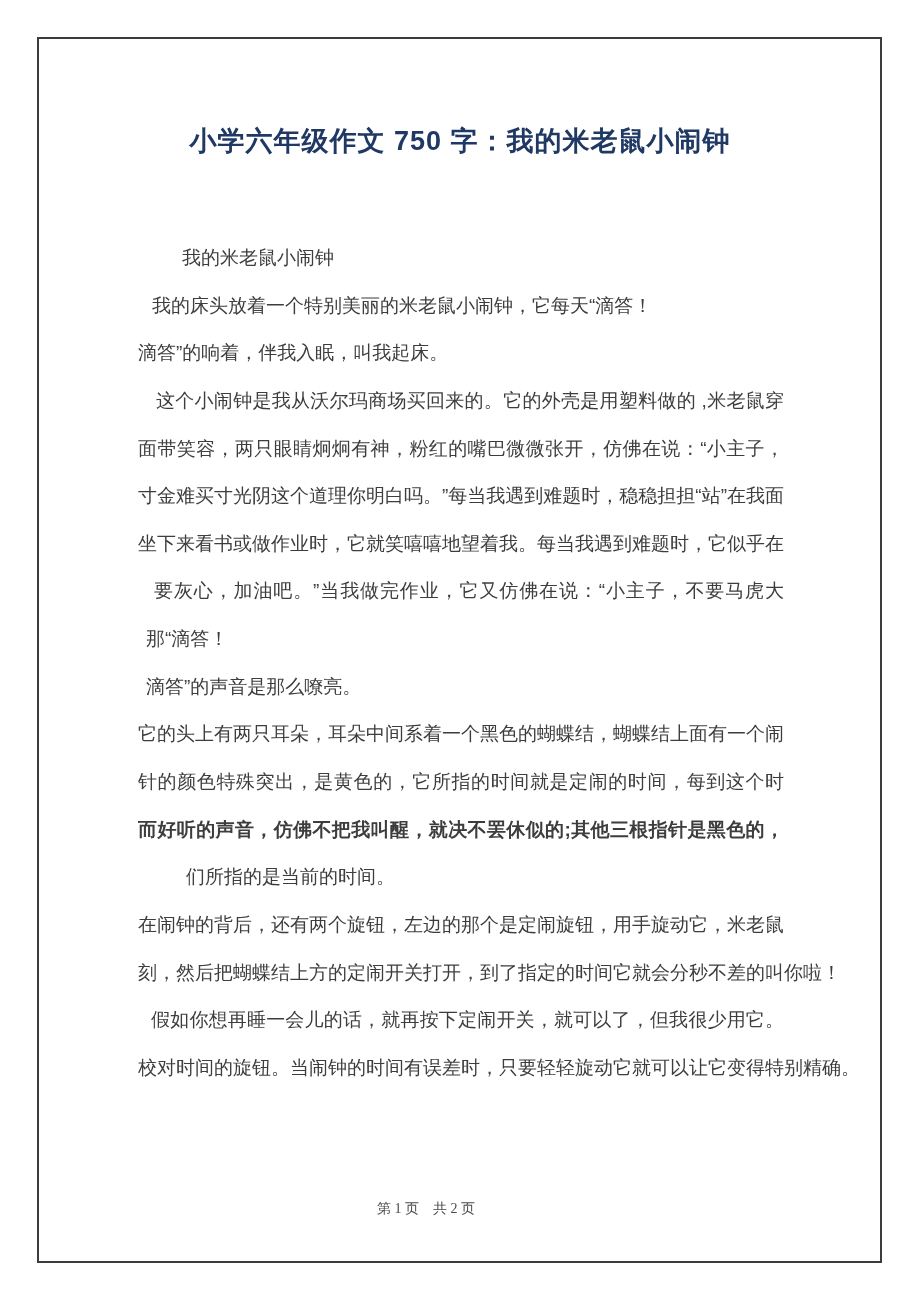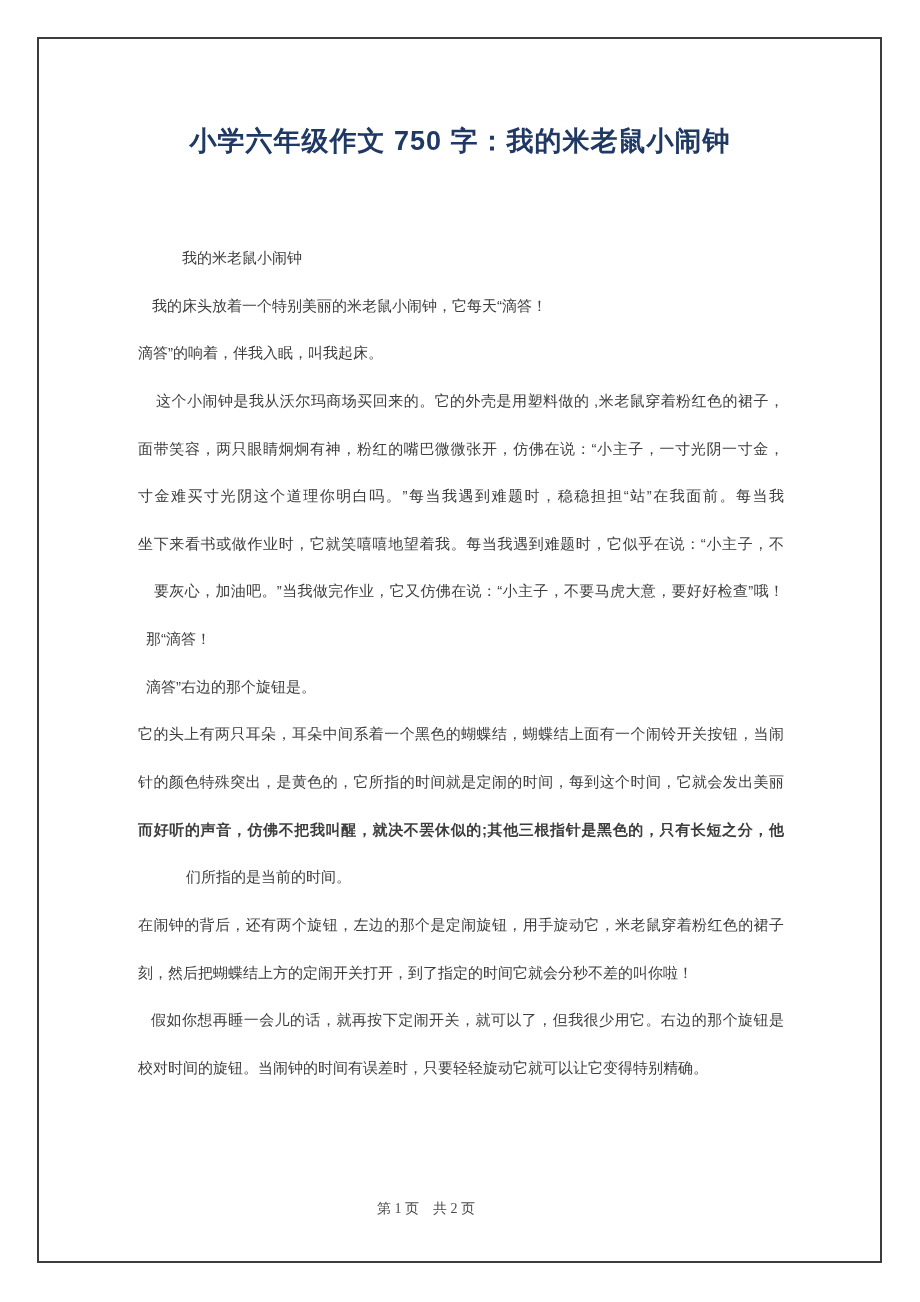--- a/index.html
+++ b/index.html
@@ -36,21 +36,21 @@
     letter-spacing: 1px;
     color: #1f3864;
     line-height: 40px;
     margin: 0;
   }
   .doc-body {
     position: absolute;
     left: 138px;
     top: 234px;
     width: 646px;
-    font-size: 15px;
+    font-size: 19px;
     color: #3d3d3d;
     line-height: 47.65px;
   }
   .text-line {
     height: 47.65px;
     white-space: nowrap;
     overflow: visible;
   }
   .text-line.justify {
     white-space: normal;
@@ -80,21 +80,21 @@
   <div class="doc-body" id="doc-body">
       <div class="text-line" style="padding-left: 44px;">我的米老鼠小闹钟</div>
       <div class="text-line" style="padding-left: 14px;">我的床头放着一个特别美丽的米老鼠小闹钟，它每天“滴答！</div>
       <div class="text-line" style="padding-left: 0px;">滴答”的响着，伴我入眠，叫我起床。</div>
       <div class="text-line justify" style="padding-left: 18px;">这个小闹钟是我从沃尔玛商场买回来的。它的外壳是用塑料做的 ,米老鼠穿着粉红色的裙子，</div>
       <div class="text-line justify" style="padding-left: 0px;">面带笑容，两只眼睛炯炯有神，粉红的嘴巴微微张开，仿佛在说：“小主子，一寸光阴一寸金，</div>
       <div class="text-line justify" style="padding-left: 0px;">寸金难买寸光阴这个道理你明白吗。”每当我遇到难题时，稳稳担担“站”在我面前。每当我</div>
       <div class="text-line justify" style="padding-left: 0px;">坐下来看书或做作业时，它就笑嘻嘻地望着我。每当我遇到难题时，它似乎在说：“小主子，不</div>
       <div class="text-line justify" style="padding-left: 0px; margin-left: 16px;">要灰心，加油吧。”当我做完作业，它又仿佛在说：“小主子，不要马虎大意，要好好检查”哦！</div>
       <div class="text-line" style="padding-left: 8px;">那“滴答！</div>
-      <div class="text-line" style="padding-left: 8px;">滴答”右边的那个旋钮是。</div>
+      <div class="text-line" style="padding-left: 8px;">滴答”的声音是那么嘹亮。</div>
       <div class="text-line justify" style="padding-left: 0px;">它的头上有两只耳朵，耳朵中间系着一个黑色的蝴蝶结，蝴蝶结上面有一个闹铃开关按钮，当闹</div>
       <div class="text-line justify" style="padding-left: 0px;">针的颜色特殊突出，是黄色的，它所指的时间就是定闹的时间，每到这个时间，它就会发出美丽</div>
       <div class="text-line justify" style="padding-left: 0px; font-weight: bold;">而好听的声音，仿佛不把我叫醒，就决不罢休似的;其他三根指针是黑色的，只有长短之分，他</div>
       <div class="text-line" style="padding-left: 0px; margin-left: 48px;">们所指的是当前的时间。</div>
       <div class="text-line justify" style="padding-left: 0px;">在闹钟的背后，还有两个旋钮，左边的那个是定闹旋钮，用手旋动它，米老鼠穿着粉红色的裙子</div>
       <div class="text-line" style="padding-left: 0px;">刻，然后把蝴蝶结上方的定闹开关打开，到了指定的时间它就会分秒不差的叫你啦！</div>
       <div class="text-line justify" style="padding-left: 13px;">假如你想再睡一会儿的话，就再按下定闹开关，就可以了，但我很少用它。右边的那个旋钮是</div>
       <div class="text-line" style="padding-left: 0px;">校对时间的旋钮。当闹钟的时间有误差时，只要轻轻旋动它就可以让它变得特别精确。</div>
     </div>
 

